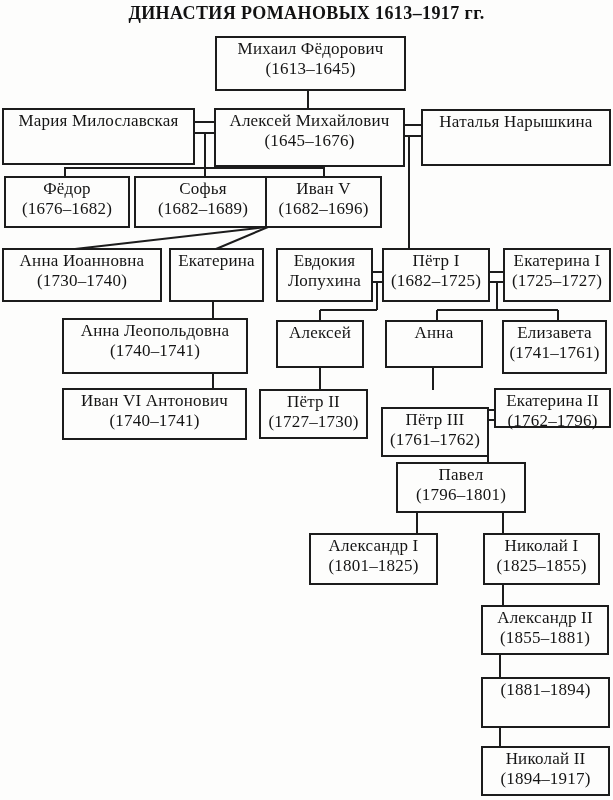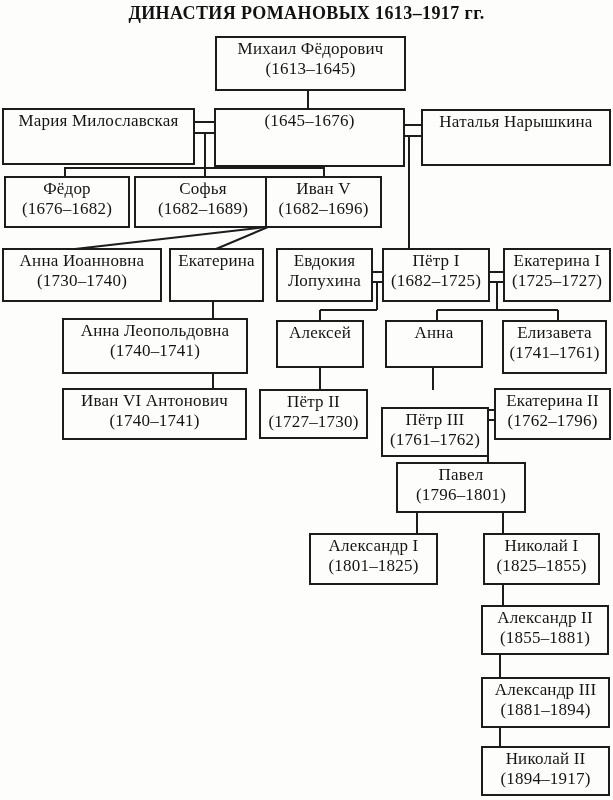--- a/index.html
+++ b/index.html
@@ -99,20 +99,21 @@
     <span class="nm">Михаил Фёдорович</span>
     <span class="dt">(1613–1645)</span>
   </div>
 
   <div class="node" style="left:2px;top:108px;width:193px;height:57px">
     <span class="nm">Мария Милославская</span>
 
   </div>
 
   <div class="node" style="left:214px;top:108px;width:191px;height:59px">
+    <span class="nm">Алексей Михайлович</span>
     <span class="dt">(1645–1676)</span>
   </div>
 
   <div class="node" style="left:421px;top:109px;width:190px;height:57px">
     <span class="nm">Наталья Нарышкина</span>
 
   </div>
 
   <div class="node" style="left:4px;top:176px;width:126px;height:52px">
     <span class="nm">Фёдор</span>
@@ -182,21 +183,21 @@
   <div class="node" style="left:259px;top:389px;width:109px;height:50px">
     <span class="nm">Пётр II</span>
     <span class="dt">(1727–1730)</span>
   </div>
 
   <div class="node" style="left:381px;top:407px;width:108px;height:50px">
     <span class="nm">Пётр III</span>
     <span class="dt">(1761–1762)</span>
   </div>
 
-  <div class="node" style="left:494px;top:388px;width:117px;height:52px">
+  <div class="node" style="left:494px;top:388px;width:117px;height:40px">
     <span class="nm">Екатерина II</span>
     <span class="dt">(1762–1796)</span>
   </div>
 
   <div class="node" style="left:396px;top:462px;width:130px;height:51px">
     <span class="nm">Павел</span>
     <span class="dt">(1796–1801)</span>
   </div>
 
   <div class="node" style="left:309px;top:533px;width:129px;height:52px">
@@ -208,21 +209,20 @@
     <span class="nm">Николай I</span>
     <span class="dt">(1825–1855)</span>
   </div>
 
   <div class="node" style="left:481px;top:605px;width:128px;height:50px">
     <span class="nm">Александр II</span>
     <span class="dt">(1855–1881)</span>
   </div>
 
   <div class="node" style="left:481px;top:677px;width:129px;height:51px">
-    <span class="nm">Александр III</span>
     <span class="dt">(1881–1894)</span>
   </div>
 
   <div class="node" style="left:481px;top:746px;width:129px;height:50px">
     <span class="nm">Николай II</span>
     <span class="dt">(1894–1917)</span>
   </div>
 
 </div>
 

